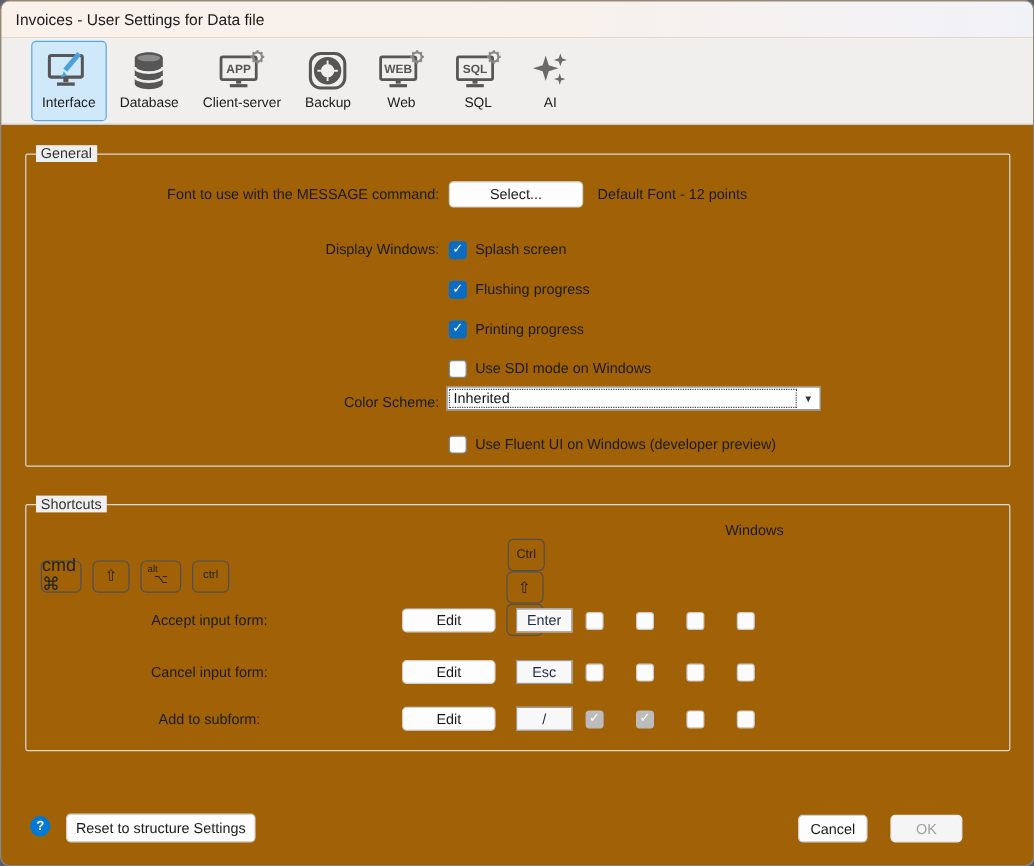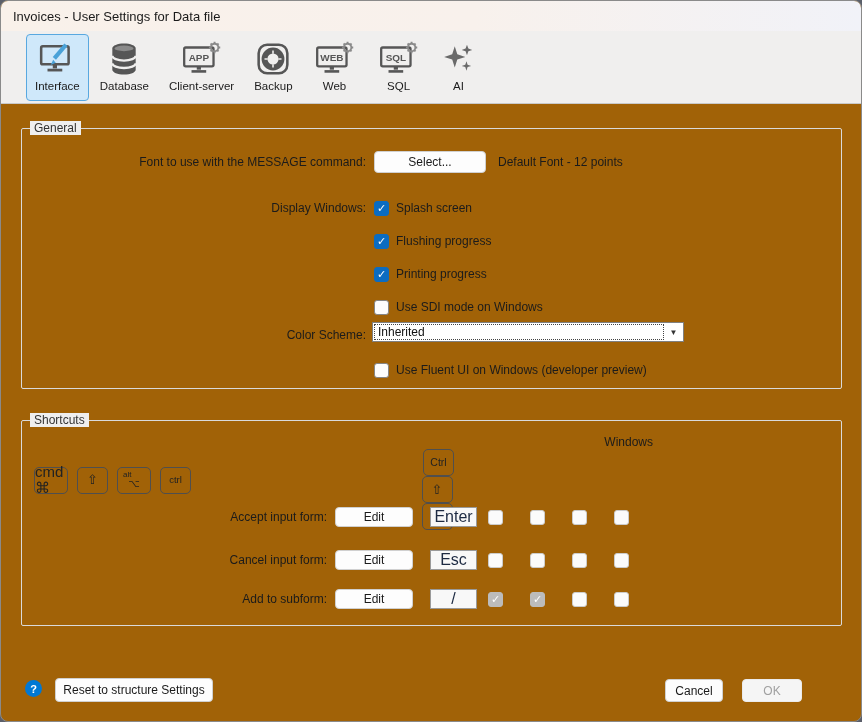--- a/index.html
+++ b/index.html
@@ -25,21 +25,21 @@
   .tool.selected{background:#cfe8fa;border-color:#58a8e0;margin-left:20px;}
 
   
   .groupbox{position:absolute;border:1px solid #dadada;border-radius:2px;background:transparent;}
   .groupbox .legend{position:absolute;top:-8px;left:8px;background:#efefef;
                     padding:0 4px;font-size:12px;color:#333;}
   .row{position:absolute;left:0;right:0;display:flex;align-items:center;}
   .lblcol{text-align:right;flex:none;}
   .lblcol.g{width:344px;}
   .lblcol.keys{width:443px;}
-  .lblcol.act{width:305px;}
+  .lblcol.act{width:305px;text-align:center;}
 
   
   .btn{display:flex;align-items:center;justify-content:center;background:#fdfdfd;
        border:1px solid #d0d0d0;border-radius:4px;font-size:12px;color:#1a1a1a;cursor:default;}
   .btn.disabled{background:#f5f5f5;border-color:#ebebeb;color:#a0a0a0;}
 
   .cb{width:15px;height:15px;border:1px solid #868686;border-radius:3px;background:#fdfdfd;
       display:flex;align-items:center;justify-content:center;flex:none;}
   .cb .check-glyph{display:none;color:#fff;font-size:11px;line-height:1;}
   .cb.checked{background:#0b6cc1;border-color:#0b6cc1;}
@@ -53,21 +53,21 @@
   .combo .focus-rect{position:absolute;left:1px;top:1px;bottom:1px;right:19px;
                      border:1px dotted #444;display:flex;align-items:center;padding-left:3px;
                      font-size:12px;color:#111;}
   .combo .arrow{position:absolute;right:2px;top:0;bottom:0;width:15px;display:flex;
                 align-items:center;justify-content:center;font-size:8px;color:#333;}
 
   .keycap{border:1.5px solid #4f4f4f;border-radius:5px;height:27px;display:flex;
           flex-direction:column;align-items:center;justify-content:center;
           font-size:10.5px;color:#222;line-height:1.05;flex:none;}
   .keyfield{width:47px;height:20px;border:1px solid #9a9a9a;background:#f8f8f8;
-            display:flex;align-items:center;justify-content:center;font-size:16px;color:#1d2a42;flex:none;}
+            display:flex;align-items:center;justify-content:center;font-size:12px;color:#1d2a42;flex:none;}
 
   
   .help-circle{position:absolute;left:24px;top:679px;width:17px;height:17px;border-radius:50%;
                background:#0078d4;color:#fff;font-size:11px;font-weight:bold;
                display:flex;align-items:center;justify-content:center;}
   .reset-btn{position:absolute;left:54px;top:677px;width:158px;height:24px;}
   .cancel-btn{position:absolute;left:664px;top:678px;width:58px;height:23px;}
   .ok-btn{position:absolute;left:741px;top:678px;width:60px;height:23px;}
 </style>
 </head>

